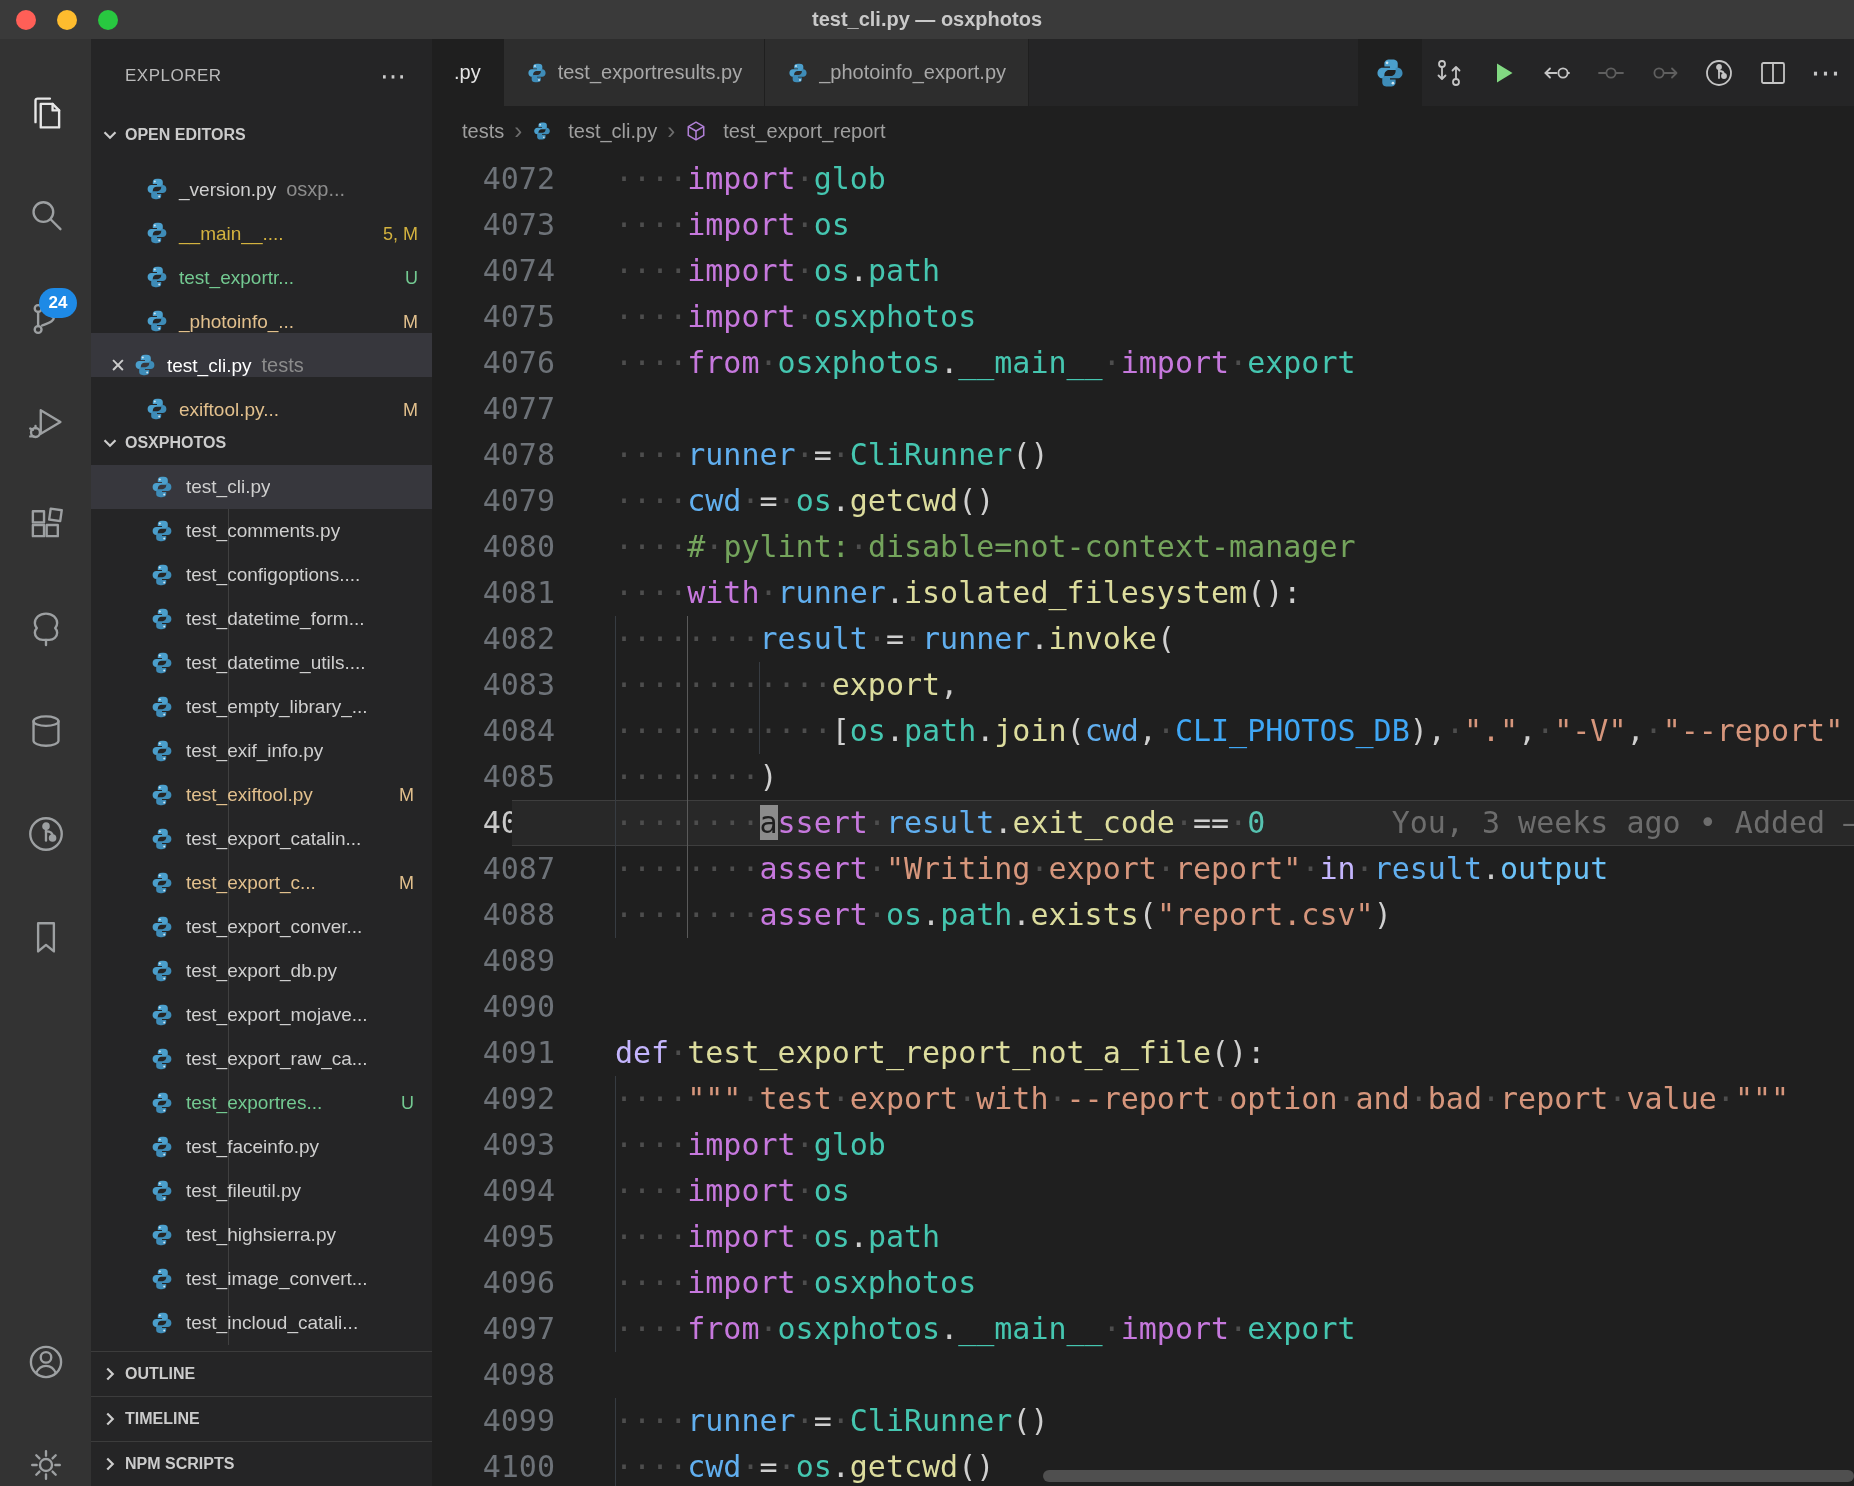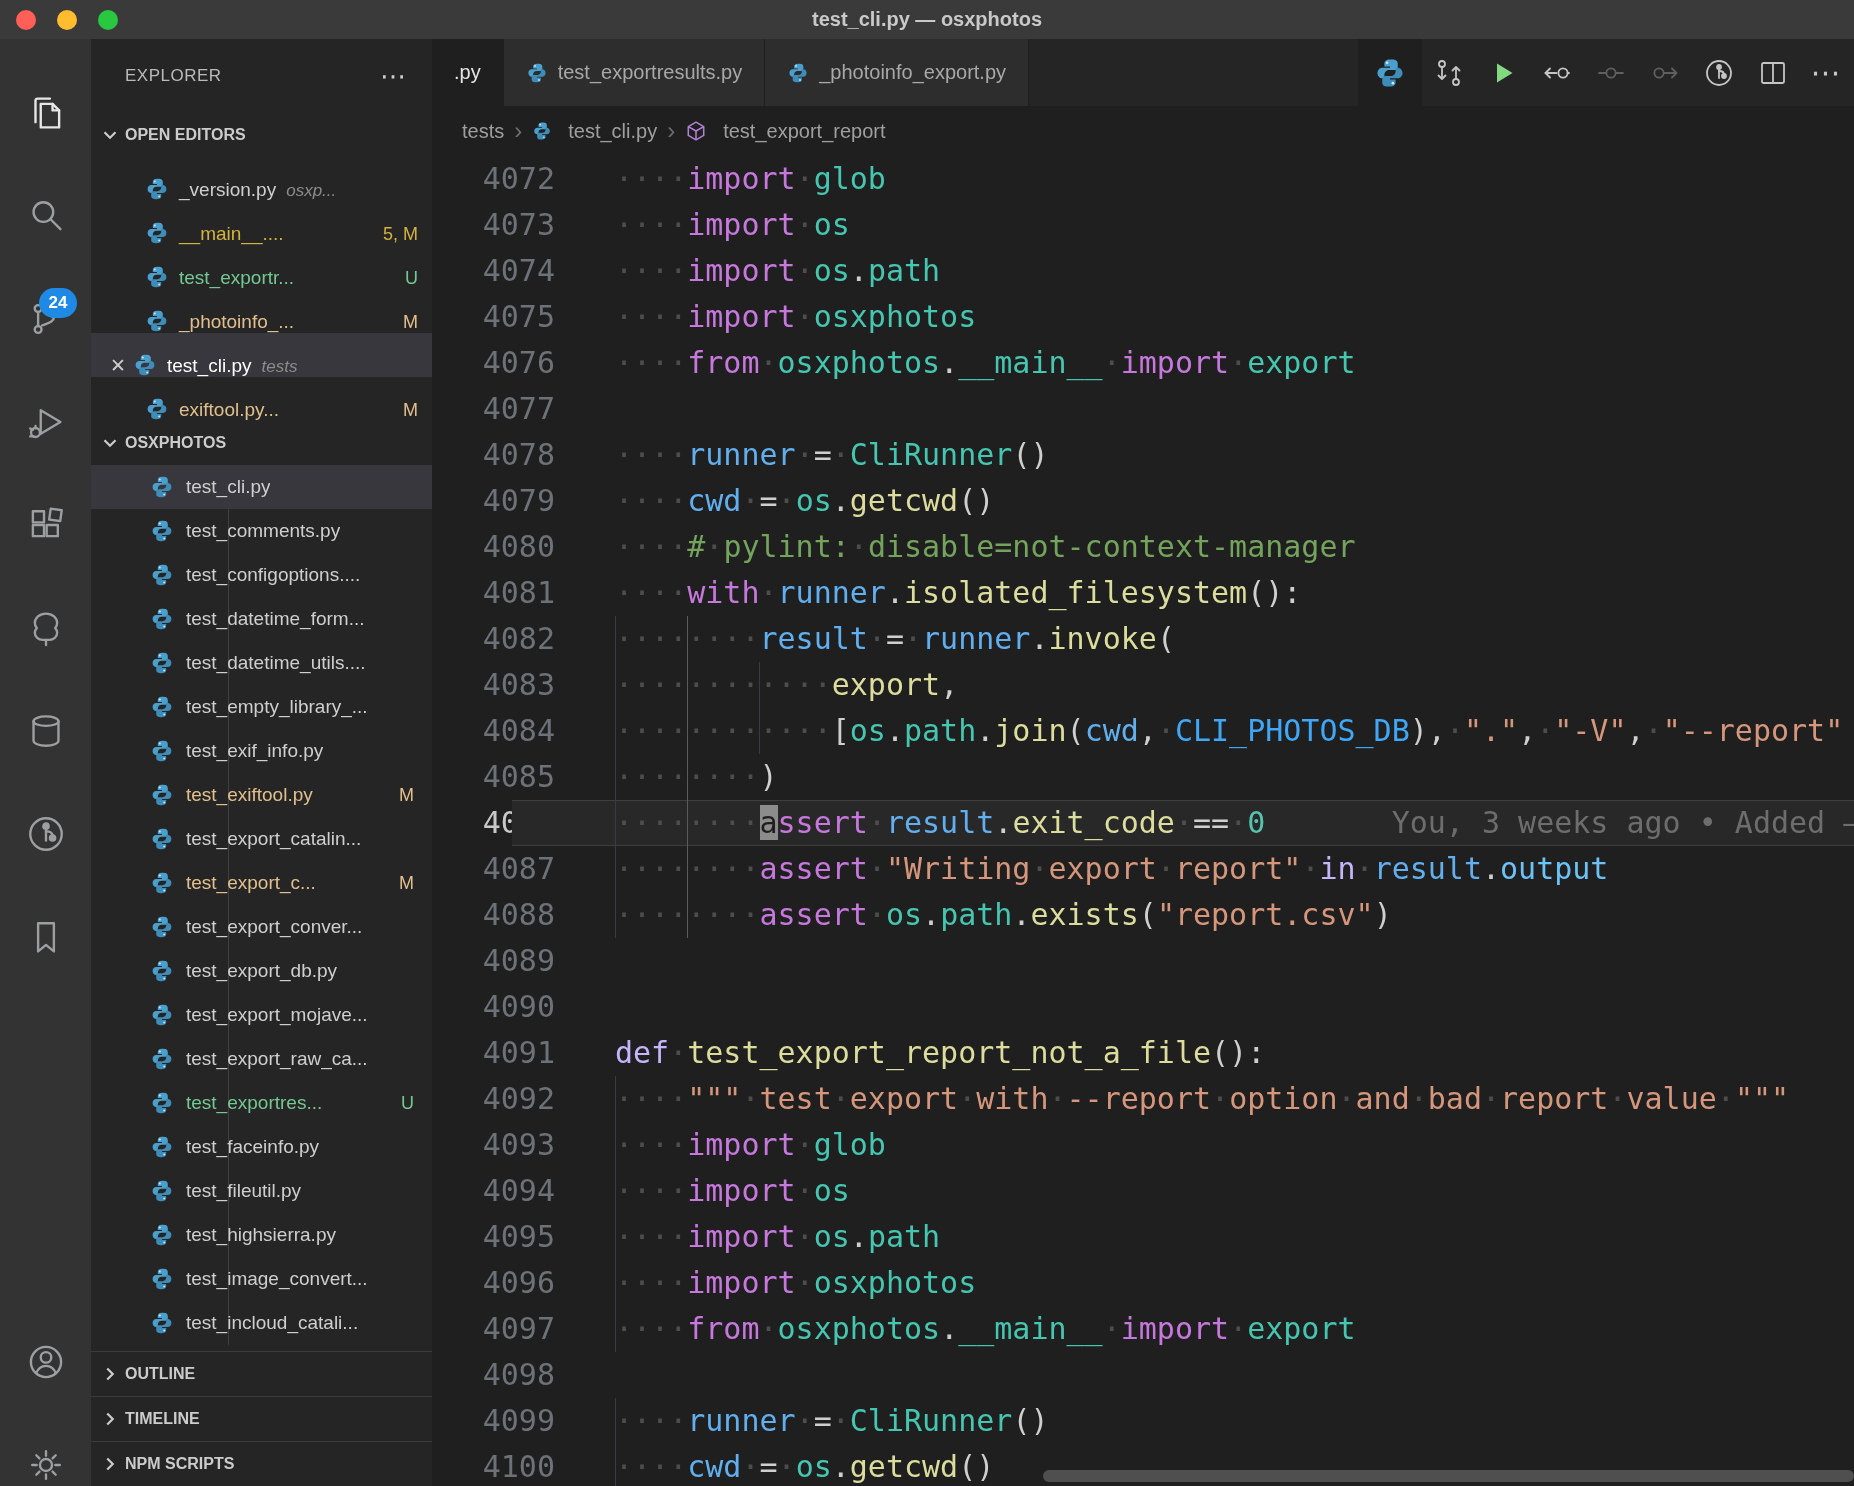--- a/index.html
+++ b/index.html
@@ -34,21 +34,21 @@
   .sb-title .more{color:#cccccc;font-size:26px;letter-spacing:2px;cursor:pointer;}
   .sb-section-header{height:44px;display:flex;align-items:center;font-size:16px;font-weight:700;color:#cccccc;padding-left:8px;flex:0 0 44px;}
   .sb-section-header svg{width:22px;height:22px;margin-right:4px;color:#cccccc;}
   .oe-row{height:44px;display:flex;align-items:flex-end;font-size:19px;padding:0 14px 0 0;position:relative;cursor:pointer;}
   .oe-row .close{width:30px;margin-left:12px;color:#cccccc;font-size:19px;text-align:center;visibility:hidden;}
   .oe-row.selected{background:#37373d;}
   .oe-row.selected .close{visibility:visible;}
   .oe-row .pyic{margin:0 10px 0 0;}
   .oe-row .pad{width:54px;flex:0 0 54px;}
   .oe-name{white-space:nowrap;}
-  .oe-desc{color:#8c8c8c;font-size:17px;margin-left:10px;white-space:nowrap;font-style:italic;}
+  .oe-desc{color:#8c8c8c;font-size:20px;margin-left:10px;white-space:nowrap;}
   .oe-grow{flex:1;}
   .oe-badge{font-size:18px;margin-left:8px;}
   .c-normal{color:#cfcfcf;}
   .c-warning{color:#d3b23f;}
   .c-untracked{color:#73c991;}
   .c-modified{color:#e2c08d;}
   .c-selected{color:#ffffff;}
 
   .project{flex:1;min-height:0;position:relative;overflow:hidden;}
   .tree{position:relative;}

